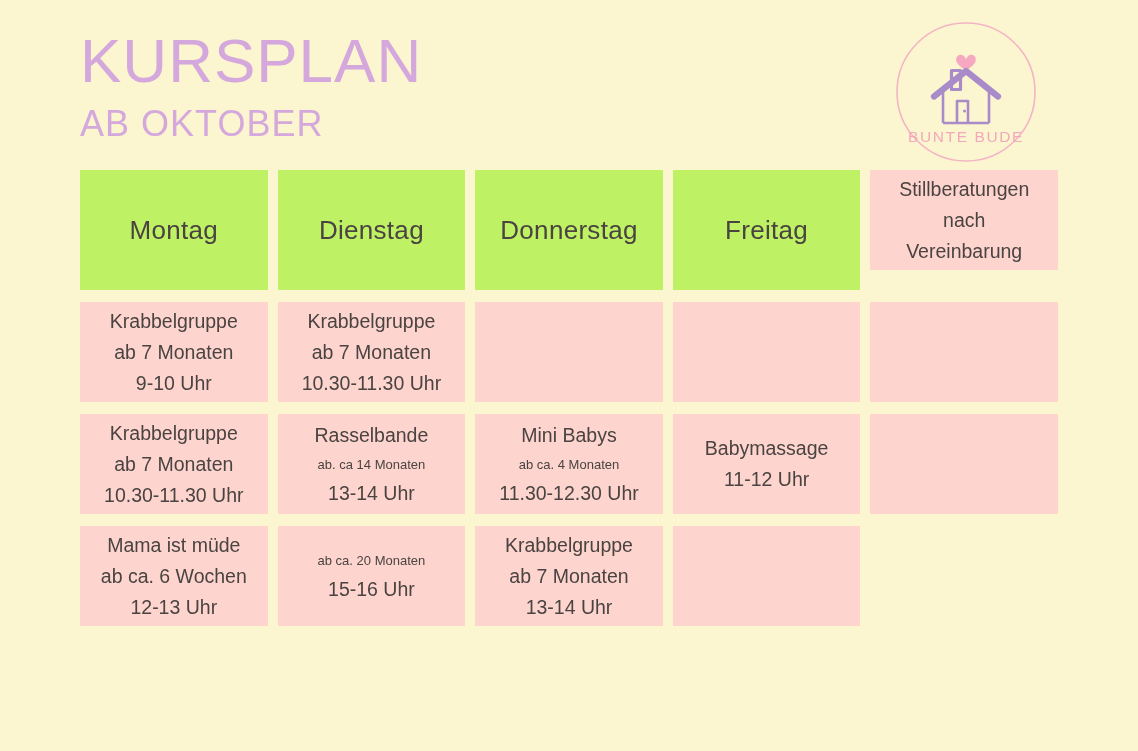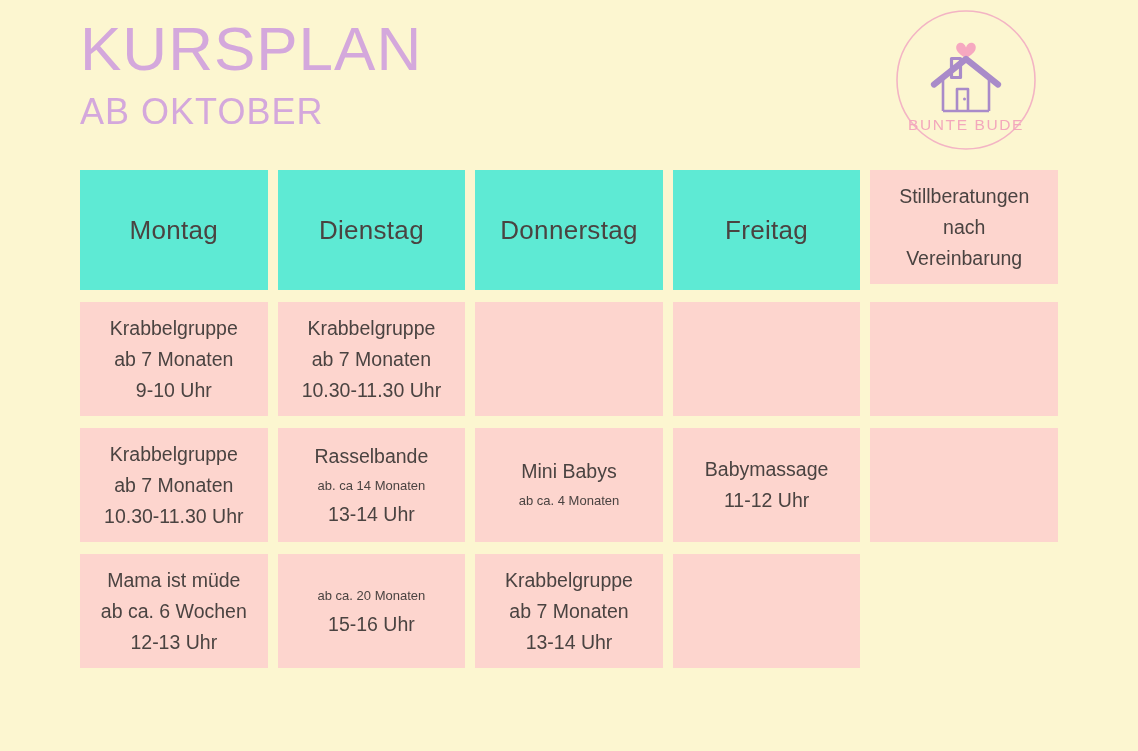--- a/index.html
+++ b/index.html
@@ -11,21 +11,21 @@
     height: 751px;
     background: #fcf6d0;
     font-family: "Liberation Sans", sans-serif;
     overflow: hidden;
     position: relative;
   }
 
   
   #header-area {
     position: absolute;
-    left: 0; top: 0;
+    left: 0; top: 12px;
     width: 1082px;
     height: 170px;
   }
 
   #title-block {
     position: absolute;
     left: 80px;
     top: 18px;
   }
   #page-title {
@@ -64,36 +64,36 @@
     top: 170px;
     width: 978px;
     display: grid;
     grid-template-columns: repeat(5, 1fr);
     grid-auto-rows: auto;
     column-gap: 10px;
     row-gap: 12px;
   }
 
   .day-header {
-    background: #5eead4;
+    background: #bef264;
     height: 120px;
     display: flex;
     align-items: center;
     justify-content: center;
   }
   .day-header-label {
     font-size: 26px;
     color: #4a4341;
     letter-spacing: 0.3px;
     font-weight: 400;
   }
 
   .slot-cell {
     background: #fdd5ce;
-    height: 114px;
+    height: 100px;
     display: flex;
     flex-direction: column;
     align-items: center;
     justify-content: center;
     padding: 0 6px;
     box-sizing: border-box;
     text-align: center;
   }
   .slot-cell.is-empty { }
 
@@ -167,20 +167,21 @@
       <div class="slot-line size-normal">10.30-11.30 Uhr</div>
     </div>
     <div class="slot-cell">
       <div class="slot-line size-normal">Rasselbande</div>
       <div class="slot-line size-small">ab. ca 14 Monaten</div>
       <div class="slot-line size-normal">13-14 Uhr</div>
     </div>
     <div class="slot-cell">
       <div class="slot-line size-normal">Mini Babys</div>
       <div class="slot-line size-small">ab ca. 4 Monaten</div>
+      <div class="slot-line size-normal">11.30-12.30 Uhr</div>
     </div>
     <div class="slot-cell">
       <div class="slot-line size-normal">Babymassage</div>
       <div class="slot-line size-normal">11-12 Uhr</div>
     </div>
     <div class="slot-cell is-empty"></div>
     <div class="slot-cell">
       <div class="slot-line size-normal">Mama ist müde</div>
       <div class="slot-line size-normal">ab ca. 6 Wochen</div>
       <div class="slot-line size-normal">12-13 Uhr</div>

